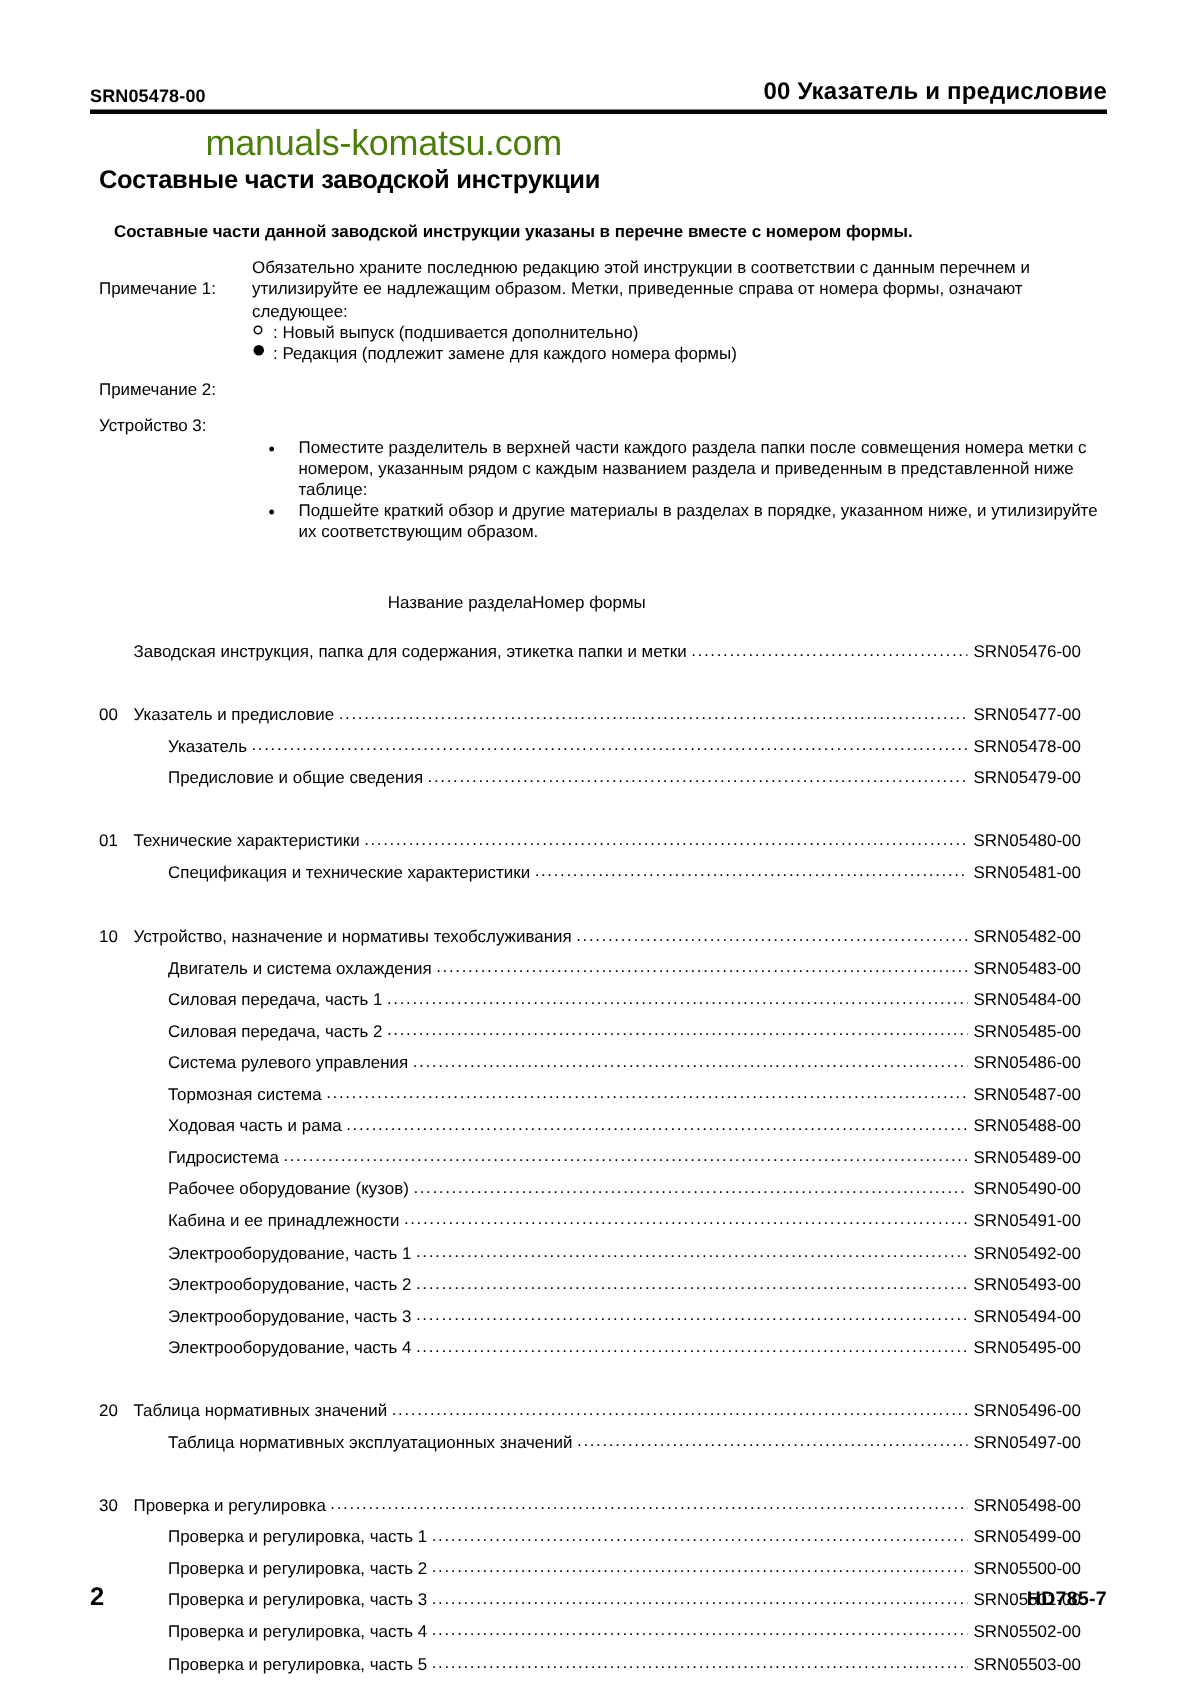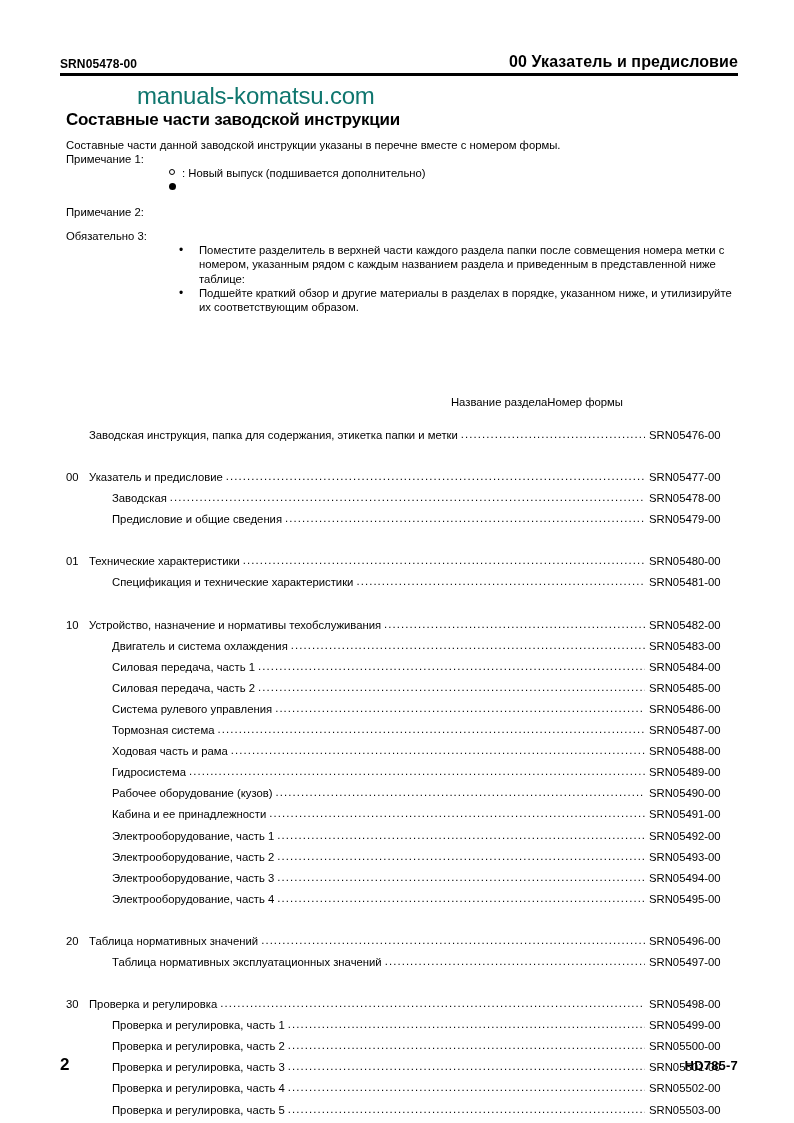--- a/index.html
+++ b/index.html
@@ -50,21 +50,21 @@
     background: #000;
   }
 
   
   .watermark {
     position: absolute;
     left: 137px;
     top: 82px;
     font-size: 24px;
     font-weight: normal;
-    color: #0f766e;
+    color: #4d7c0f;
     letter-spacing: -0.2px;
     white-space: nowrap;
   }
 
   
   .doc-title {
     position: absolute;
     left: 66px;
     top: 110px;
     font-size: 17px;
@@ -75,21 +75,21 @@
 
   
   .intro {
     position: absolute;
     left: 66px;
     top: 138px;
     width: 675px;
     font-size: 11.3px;
     line-height: 14.2px;
   }
-  .intro p { margin: 0; }
+  .intro p { margin: 10px; font-weight: bold; }
 
   .note-row {
     display: flex;
     align-items: center;
   }
   .note-label {
     flex: 0 0 102px;
     white-space: nowrap;
   }
   .note-body {
@@ -151,21 +151,21 @@
   
   .toc {
     position: absolute;
     left: 66px;
     top: 396px;
     width: 675px;
     font-size: 11.3px;
   }
   .toc-head {
     display: flex;
-    justify-content: flex-end;
+    justify-content: center;
     font-size: 11.3px;
     margin-bottom: 0;
   }
   .toc-head-right { margin-right: 118px; }
 
   .toc-list { margin: 0; padding: 0; list-style: none; }
 
   .toc-row {
     display: flex;
     align-items: flex-start;
@@ -235,42 +235,44 @@
 
   <div class="watermark">manuals-komatsu.com</div>
 
   <div class="doc-title">Составные части заводской инструкции</div>
 
   <div class="intro">
     <p>Составные части данной заводской инструкции указаны в перечне вместе с номером формы.</p>
 
     <div class="note-row">
       <span class="note-label">Примечание 1:</span>
+      <span class="note-body">Обязательно храните последнюю редакцию этой инструкции в соответствии с данным перечнем и утилизируйте ее надлежащим образом. Метки, приведенные справа от номера формы, означают следующее:</span>
     </div>
 
     <div class="marker-list">
       <div class="marker-line">
         <span class="marker-glyph"><span class="circle-open"></span></span>
         <span>: Новый выпуск (подшивается дополнительно)</span>
       </div>
       <div class="marker-line">
         <span class="marker-glyph"><span class="circle-solid"></span></span>
+        <span>: Редакция (подлежит замене для каждого номера формы)</span>
       </div>
     </div>
 
     <div class="spacer-10"></div>
 
     <div class="note-row">
       <span class="note-label">Примечание 2:</span>
     </div>
 
     <div class="spacer-10"></div>
 
     <div class="note-row">
-      <span class="note-label">Обязательно 3:</span>
+      <span class="note-label">Устройство 3:</span>
     </div>
 
     <div class="bullet-list" style="margin-left:102px;">
       <div class="bullet-item">
         <span class="bullet-dot">•</span>
         <span class="bullet-text">Поместите разделитель в верхней части каждого раздела папки после совмещения номера метки с номером, указанным рядом с каждым названием раздела и приведенным в представленной ниже таблице:</span>
       </div>
       <div class="bullet-item">
         <span class="bullet-dot">•</span>
         <span class="bullet-text">Подшейте краткий обзор и другие материалы в разделах в порядке, указанном ниже, и утилизируйте их соответствующим образом.</span>
@@ -293,21 +295,21 @@
         </div>
         <div class="toc-gap"></div>
         <div class="toc-row indent-0">
           <span class="toc-num">00</span>
           <span class="toc-label">Указатель и предисловие</span>
           <span class="toc-dots">......................................................................................................................................................................</span>
           <span class="toc-code">SRN05477-00</span>
         </div>
         <div class="toc-row indent-1">
           <span class="toc-num blank"></span>
-          <span class="toc-label">Заводская</span>
+          <span class="toc-label">Указатель</span>
           <span class="toc-dots">......................................................................................................................................................................</span>
           <span class="toc-code">SRN05478-00</span>
         </div>
         <div class="toc-row indent-1">
           <span class="toc-num blank"></span>
           <span class="toc-label">Предисловие и общие сведения</span>
           <span class="toc-dots">......................................................................................................................................................................</span>
           <span class="toc-code">SRN05479-00</span>
         </div>
         <div class="toc-gap"></div>

